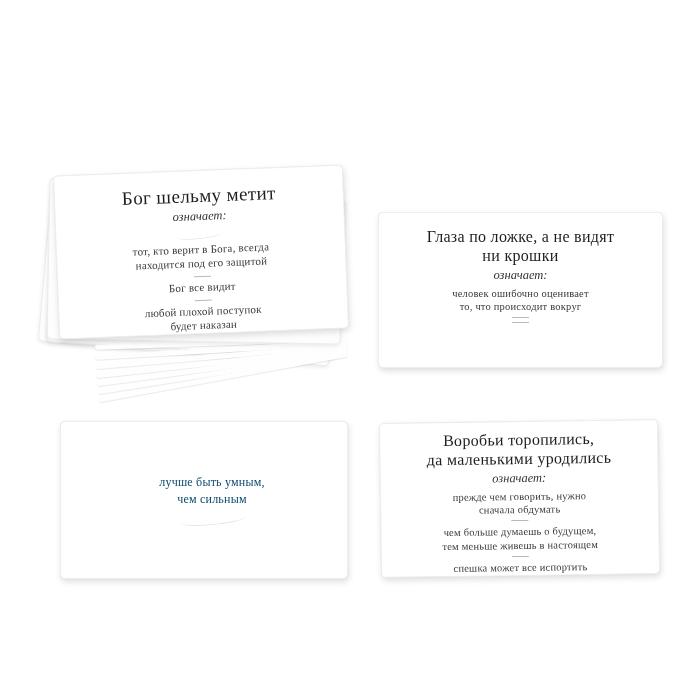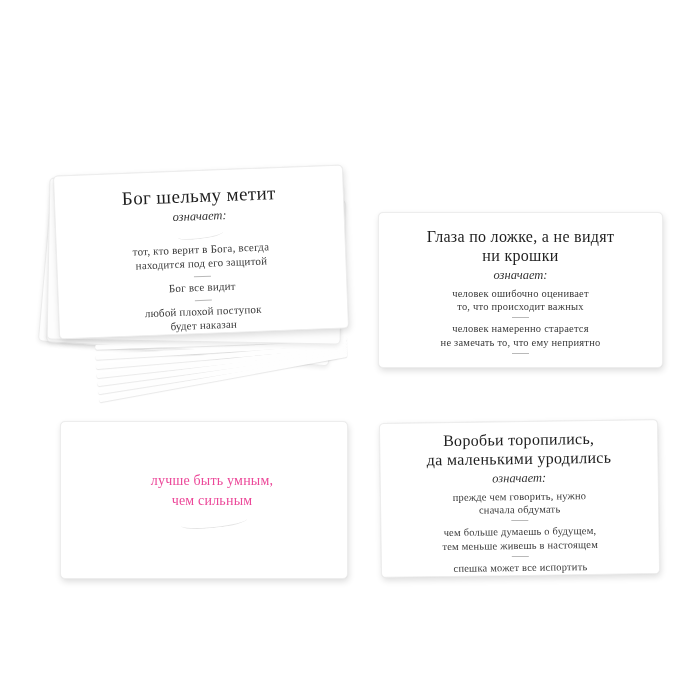--- a/index.html
+++ b/index.html
@@ -39,21 +39,21 @@
   .card-bl { left:60px;  top:421px; width:288px; height:158px;
              display:flex; flex-direction:column; align-items:center; justify-content:center; }
   .card-br { left:380px; top:421px; width:279px; height:155px;
              transform:rotate(-0.8deg); padding-top:9px; }
   
   .title-one { font-size:19px; letter-spacing:0.4px; color:#1f1f1f; line-height:1.1; }
   .title-two { font-size:16px; letter-spacing:0.3px; color:#1f1f1f; line-height:1.18; }
   .means { font-style:italic; font-size:12.5px; color:#333; margin-top:2px; }
   .meaning { font-size:10.5px; line-height:1.27; color:#3a3a3a; margin-top:4px; letter-spacing:0.2px; }
   .card-top .meaning { font-size:11px; }
-  .phrase { font-size:14px; line-height:1.4; color:#ec4899; letter-spacing:0.2px; transform:translateX(8px); }
+  .phrase { font-size:12px; line-height:1.4; color:#0c4a6e; letter-spacing:0.2px; transform:translateX(8px); }
   .pre { white-space:pre-line; }
   .divider { width:17px; height:1px; background:#b9b9b9; margin:5px auto 0 auto; }
   .card-tr .divider, .card-br .divider { margin-top:4px; }
   .swoosh {
     width:46px; height:8px; margin:6px auto 0 auto;
     border-bottom:1px solid #e2e2e2; border-radius:50%;
     transform:rotate(-5deg); opacity:0.8;
   }
   .swoosh-bl {
     width:66px; height:10px; margin-top:8px;
@@ -92,24 +92,22 @@
       <div class="meaning pre">любой плохой поступок
 будет наказан</div>
     </div>
   </div>
 
   <div class="card card-tr">
     <div class="title-two pre">Глаза по ложке, а не видят
 ни крошки</div>
     <div class="means">означает:</div>
     <div class="meaning pre">человек ошибочно оценивает
-то, что происходит важных</div>
+то, что происходит вокруг</div>
     <div class="divider"></div>
-    <div class="meaning pre">человек намеренно старается
-не замечать то, что ему неприятно</div>
     <div class="divider"></div>
   </div>
 
   <div class="card card-bl">
     <div class="phrase pre">лучше быть умным,
 чем сильным</div>
     <div class="swoosh-bl"></div>
   </div>
 
   <div class="card card-br">

